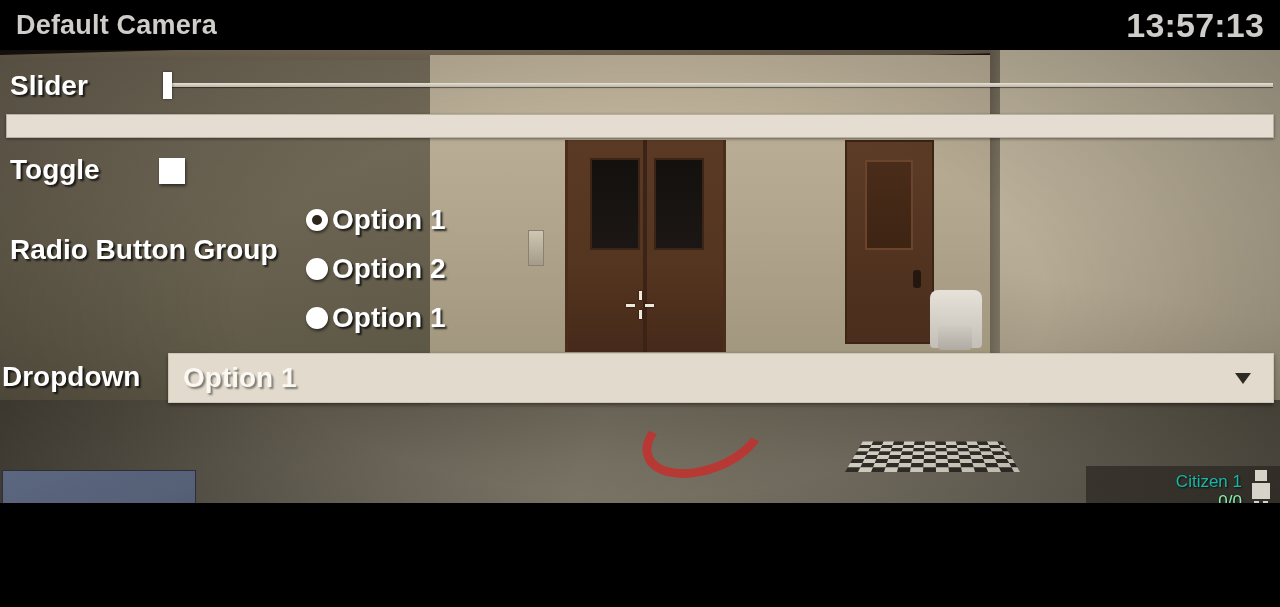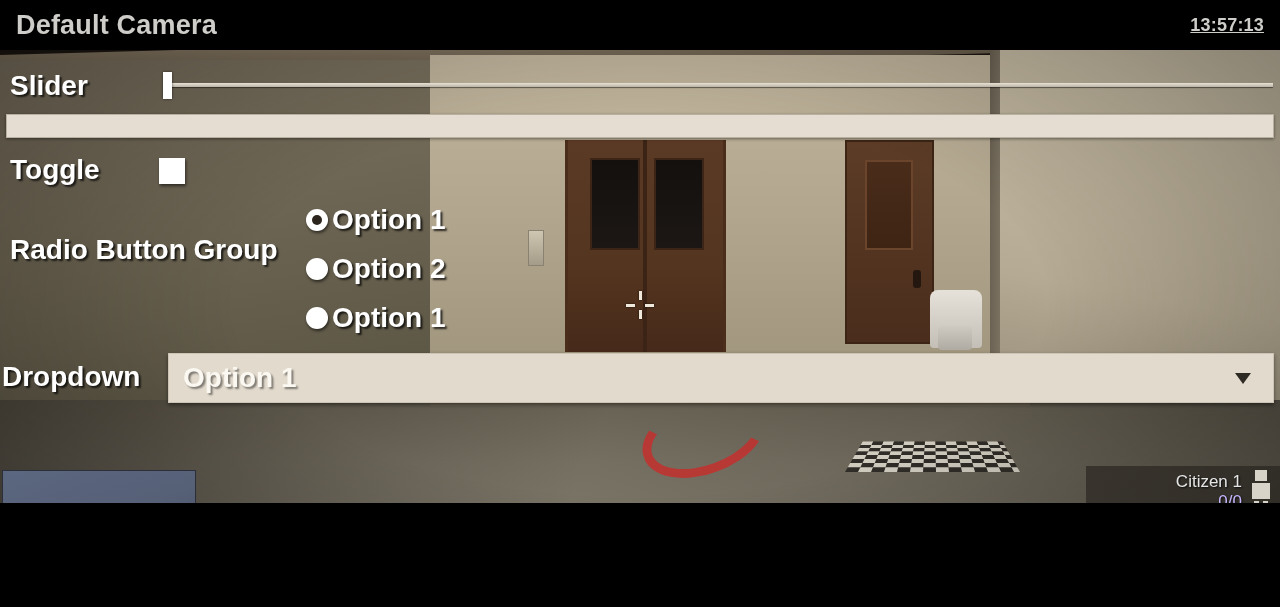--- a/index.html
+++ b/index.html
@@ -196,24 +196,23 @@
     box-sizing: border-box;
   }
   .topbar .title {
     color: #cfcdc9;
     font-size: 27px;
     font-weight: bold;
     letter-spacing: .2px;
   }
   .topbar .clock {
     color: #cfcdc9;
-    font-size: 18px;
+    font-size: 34px;
     font-weight: bold;
     letter-spacing: .2px;
-    text-decoration: underline;
   }
 
   
   .ui-label {
     position: absolute;
     color: #ffffff;
     font-size: 28px;
     font-weight: bold;
     text-shadow: 2px 2px 2px rgba(0,0,0,.75);
     white-space: nowrap;
@@ -344,28 +343,28 @@
     right: 8px; top: 4px;
     display: flex;
     align-items: flex-start;
     gap: 8px;
   }
   .hud-name-wrap {
     text-align: right;
     padding-top: 2px;
   }
   .hud-name {
-    color: #e5e5e5;
+    color: #14b8a6;
     font-size: 17px;
     font-weight: normal;
     text-shadow: 1px 1px 2px rgba(0,0,0,.8);
     line-height: 20px;
   }
   .hud-count {
-    color: #c4b5fd;
+    color: #86efac;
     font-size: 17px;
     text-shadow: 1px 1px 2px rgba(0,0,0,.8);
     line-height: 20px;
   }
   .hud-person {
     width: 22px; height: 46px;
     position: relative;
     flex: none;
   }
   .hud-person .head {

